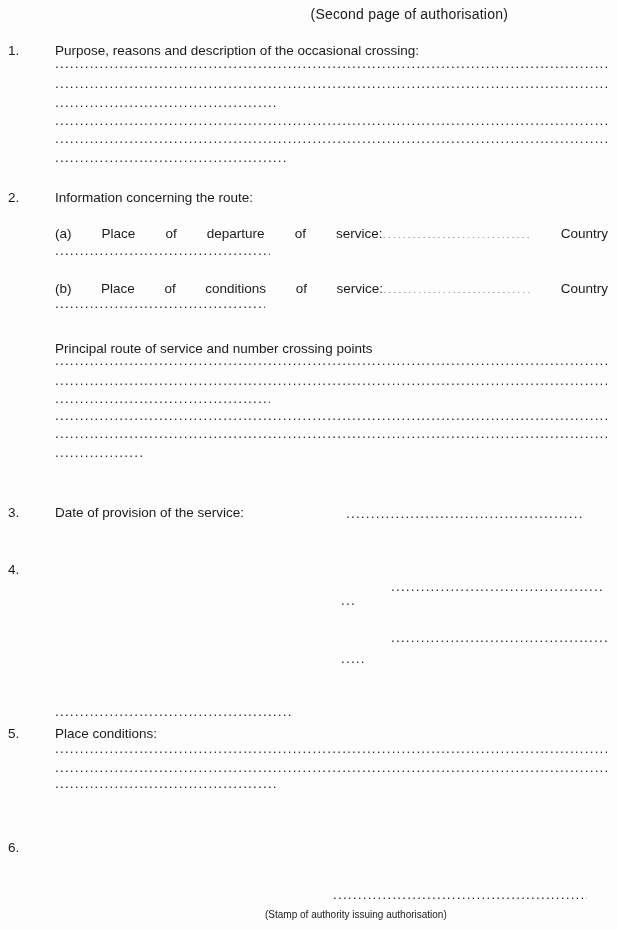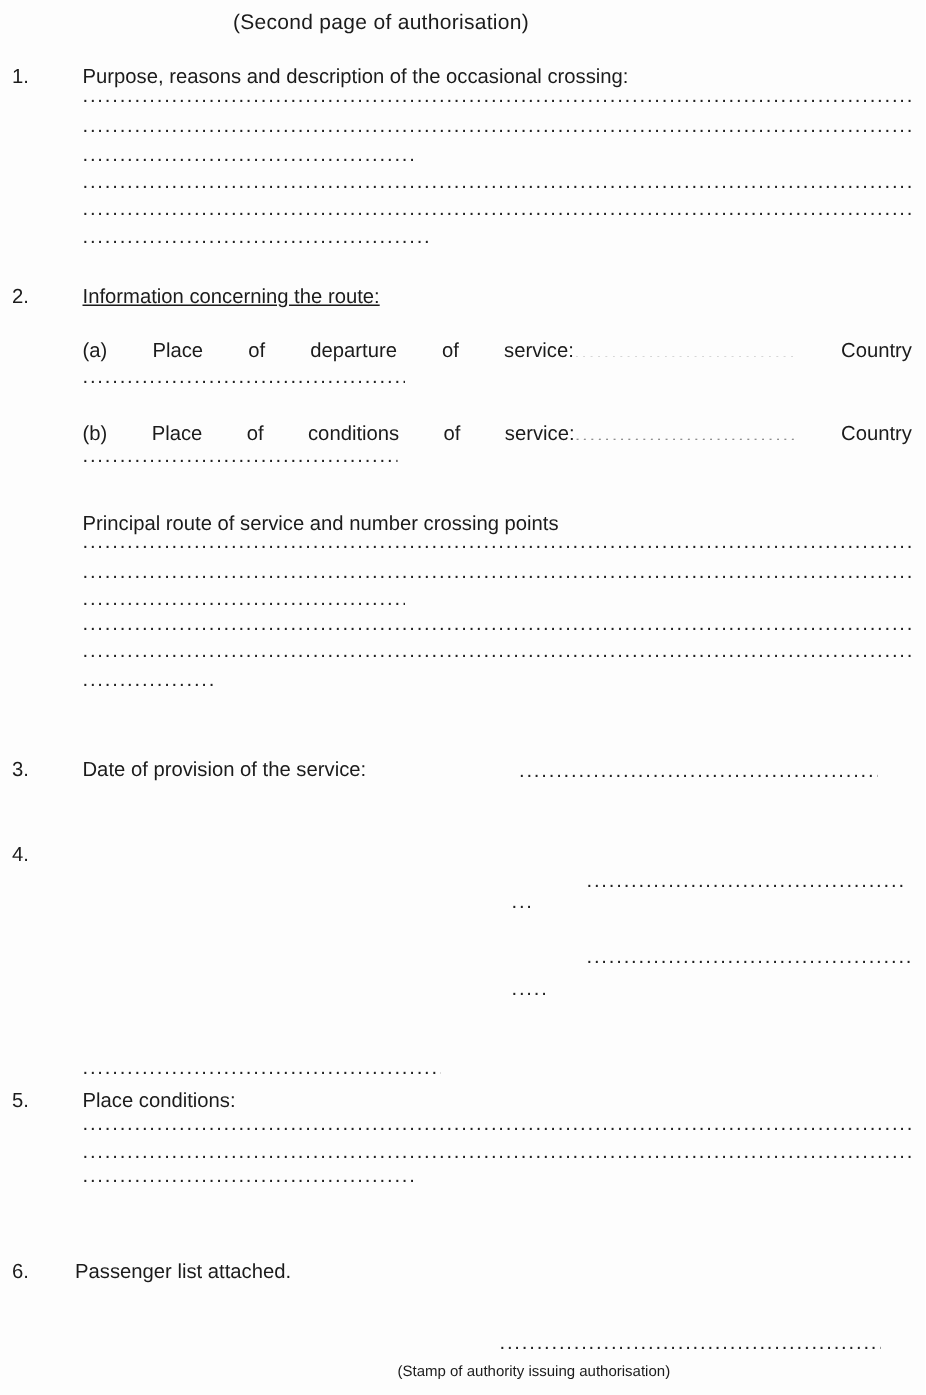--- a/index.html
+++ b/index.html
@@ -6,21 +6,21 @@
   .page {
     position:relative;
     width:617px; height:930px;
     background:#fdfdfd;
     font-family:"Liberation Sans", sans-serif;
     font-size:13.5px;
     color:#1b1b1b;
     overflow:hidden;
   }
   .abs { position:absolute; line-height:17px; }
-  .title { left:0; width:508px; text-align:center; font-size:14px; letter-spacing:0.2px; }
+  .title { left:0; width:508px; text-align:right; font-size:14px; letter-spacing:0.2px; }
   .dots {
     display:block; overflow:hidden; white-space:nowrap;
     letter-spacing:1.2px; line-height:14px; height:14px;
     color:#222222;
   }
   .inline-dots {
     display:inline-block; overflow:hidden; white-space:nowrap;
     letter-spacing:1.2px; height:12px; vertical-align:baseline;
     color:#222222;
   }
@@ -42,21 +42,21 @@
   <div class="abs" style="left:8px; top:42px;">1.</div>
   <div class="abs" style="left:55px; top:42px;">Purpose, reasons and description of the occasional crossing:</div>
   <div class="abs dots" style="left:55px; top:57px;  width:553px;">............................................................................................................................................</div>
   <div class="abs dots" style="left:55px; top:77px;  width:553px;">............................................................................................................................................</div>
   <div class="abs dots" style="left:55px; top:96px;  width:222px;">............................................................................................................................................</div>
   <div class="abs dots" style="left:55px; top:114px; width:553px;">............................................................................................................................................</div>
   <div class="abs dots" style="left:55px; top:132px; width:553px;">............................................................................................................................................</div>
   <div class="abs dots" style="left:55px; top:151px; width:232px;">............................................................................................................................................</div>
 
   <div class="abs" style="left:8px; top:189px;">2.</div>
-  <div class="abs" style="left:55px; top:189px;text-decoration:underline;">Information concerning the route:</div>
+  <div class="abs" style="left:55px; top:189px;">Information concerning the route:</div>
 
   <div class="just" style="top:225px;">
     <span>(a)</span>
     <span>Place</span>
     <span>of</span>
     <span>departure</span>
     <span>of</span>
     <span><span>service:</span><span class="inline-dots" style="width:148px;">............................................................................................................................................</span></span>
     <span>Country</span>
   </div>
@@ -92,18 +92,17 @@
   <div class="abs dots small-dots" style="left:341px; top:652px; width:32px;">.....</div>
   <div class="abs dots" style="left:55px; top:705px; width:239px;">............................................................................................................................................</div>
 
   <div class="abs" style="left:8px; top:725px;">5.</div>
   <div class="abs" style="left:55px; top:725px;">Place conditions:</div>
   <div class="abs dots" style="left:55px; top:742px; width:553px;">............................................................................................................................................</div>
   <div class="abs dots" style="left:55px; top:761px; width:553px;">............................................................................................................................................</div>
   <div class="abs dots" style="left:55px; top:777px; width:222px;">............................................................................................................................................</div>
 
   <div class="abs" style="left:8px; top:839px;">6.</div>
-  <div class="abs" style="left:50px; top:839px;">Passenger list attached.</div>
 
   <div class="abs dots" style="left:333px; top:888px; width:254px;">............................................................................................................................................</div>
   <div class="abs stampbox" style="top:906px;">(Stamp of authority issuing authorisation)</div>
 
 </div>
 
 </body></html>

